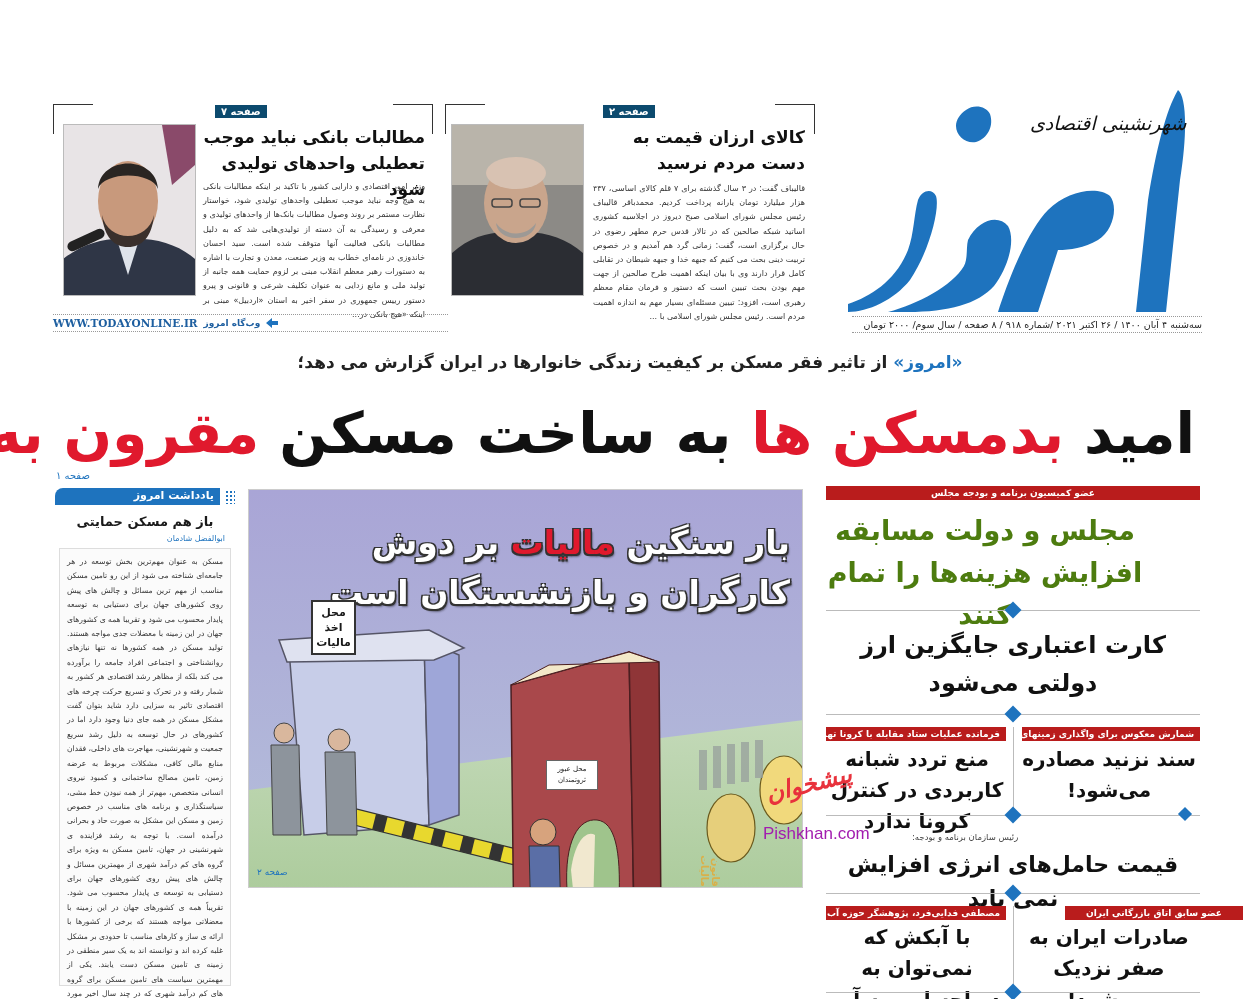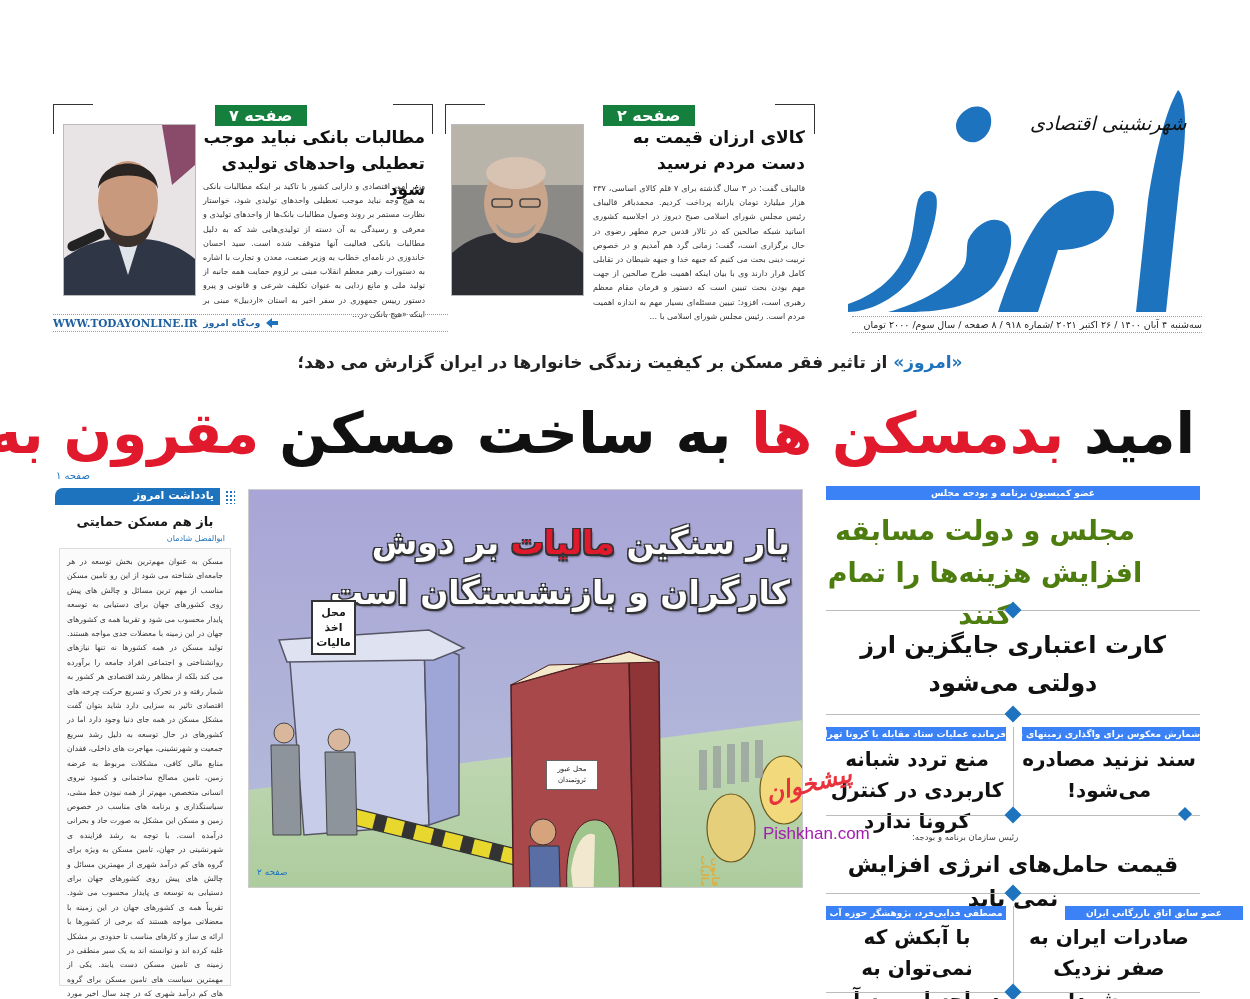--- a/index.html
+++ b/index.html
@@ -9,21 +9,21 @@
   
   .masthead-logo { position: absolute; left: 848px; top: 90px; width: 352px; height: 222px; }
   .masthead-logo svg { width: 100%; height: 100%; }
   .tagline { position: absolute; left: 1030px; top: 112px; font-family: "DejaVu Serif", serif; font-size: 19px; font-style: italic; color: #111; }
   .dateline { position: absolute; left: 852px; top: 316px; width: 350px; font-size: 9.5px; color: #222; text-align: right; white-space: nowrap; border-top: 1px dotted #999; border-bottom: 1px dotted #999; padding: 2px 0; }
 
   
   .teaser { position: absolute; top: 100px; height: 200px; }
   .teaser .corner-tr { position: absolute; right: 0; top: 4px; width: 40px; height: 30px; border-top: 1.5px solid #333; border-right: 1.5px solid #333; }
   .teaser .corner-tl { position: absolute; left: 0; top: 4px; width: 40px; height: 30px; border-top: 1.5px solid #333; border-left: 1.5px solid #333; }
-  .teaser .page-tag { position: absolute; top: 5px; background: #15803d; color: #fff; font-size: 16px; font-weight: bold; padding: 1px 14px; }
+  .teaser .page-tag { position: absolute; top: 5px; background: #0c4a6e; color: #fff; font-size: 10px; font-weight: bold; padding: 1px 6px; }
   .teaser .photo { position: absolute; top: 24px; width: 133px; height: 172px; border: 1px solid #bbb; overflow: hidden; }
   .teaser .headline { position: absolute; font-size: 17px; font-weight: bold; line-height: 26px; text-align: right; color: #111; }
   .teaser .body { position: absolute; font-size: 8px; line-height: 14.2px; text-align: justify; color: #333; }
 
   .teaser-1 { left: 445px; width: 370px; }
   .teaser-1 .page-tag { left: 158px; }
   .teaser-1 .photo { left: 6px; }
   .teaser-1 .headline { right: 10px; top: 24px; width: 210px; }
   .teaser-1 .body { right: 10px; top: 82px; width: 212px; }
 
@@ -57,21 +57,21 @@
   
   .cartoon { position: absolute; left: 248px; top: 489px; width: 555px; height: 399px; border: 1px solid #ccc; overflow: hidden; }
   .cartoon svg { position: absolute; left: 0; top: 0; }
   .cartoon .caption { position: absolute; right: 12px; top: 28px; width: 470px; text-align: right; font-size: 33px; font-weight: bold; line-height: 50px; color: #fff;
     text-shadow: -1.5px -1.5px 0 #333, 1.5px -1.5px 0 #333, -1.5px 1.5px 0 #333, 1.5px 1.5px 0 #333, 2px 3px 2px rgba(0,0,0,0.4); }
   .cartoon .caption .red { color: #e0192d; }
   .cartoon .page-ref { position: absolute; left: 8px; bottom: 10px; font-size: 9px; color: #1e73be; }
   .cartoon .sign1 { position: absolute; left: 62px; top: 110px; width: 45px; background: #fff; border: 2px solid #333; font-size: 11px; font-weight: bold; text-align: center; line-height: 15px; padding: 3px 0; }
   .cartoon .sign2 { position: absolute; left: 297px; top: 270px; width: 52px; background: #fff; border: 1px solid #666; font-size: 7px; text-align: center; line-height: 11px; padding: 3px 1px; }
   .cartoon .spine-text { position: absolute; left: 450px; top: 340px; writing-mode: vertical-rl; font-size: 10px; color: #d9b04a; font-weight: bold; }
-  .blue-label { background: #3b82f6; color: #fff; font-size: 9px; font-weight: bold; text-align: center; padding: 2px 0; white-space: nowrap; }
+  .blue-label { background: #b91c1c; color: #fff; font-size: 9px; font-weight: bold; text-align: center; padding: 2px 6px; white-space: nowrap; }
   .lead-label { position: absolute; left: 826px; top: 486px; width: 374px; }
   .lead-head { position: absolute; left: 798px; top: 510px; width: 374px; text-align: center; font-size: 27px; font-weight: bold; line-height: 42px; color: #4d7c0f; }
   .divider { position: absolute; height: 1px; background: #bbb; }
   .diamond { position: absolute; width: 12px; height: 12px; background: #1e73be; transform: rotate(45deg); }
   .sub-head { position: absolute; left: 826px; top: 626px; width: 374px; text-align: center; font-size: 24px; font-weight: bold; line-height: 38px; color: #111; }
 
   .pair-label { position: absolute; }
   .pair-head { position: absolute; text-align: center; font-size: 20px; font-weight: bold; line-height: 31px; color: #111; }
   .vsep { position: absolute; width: 1px; background: #bbb; }
 

